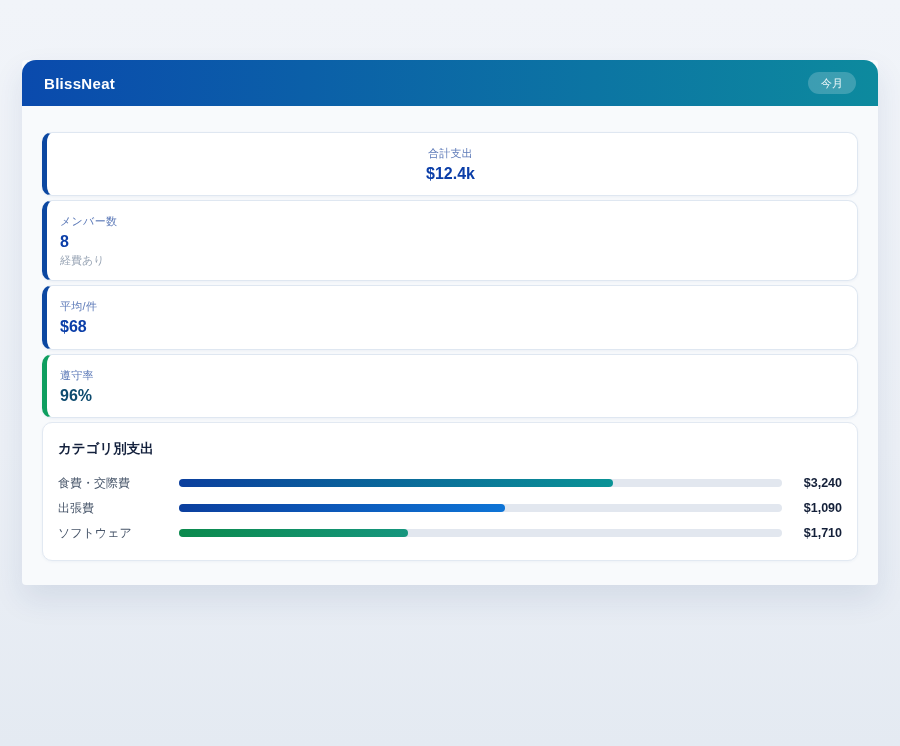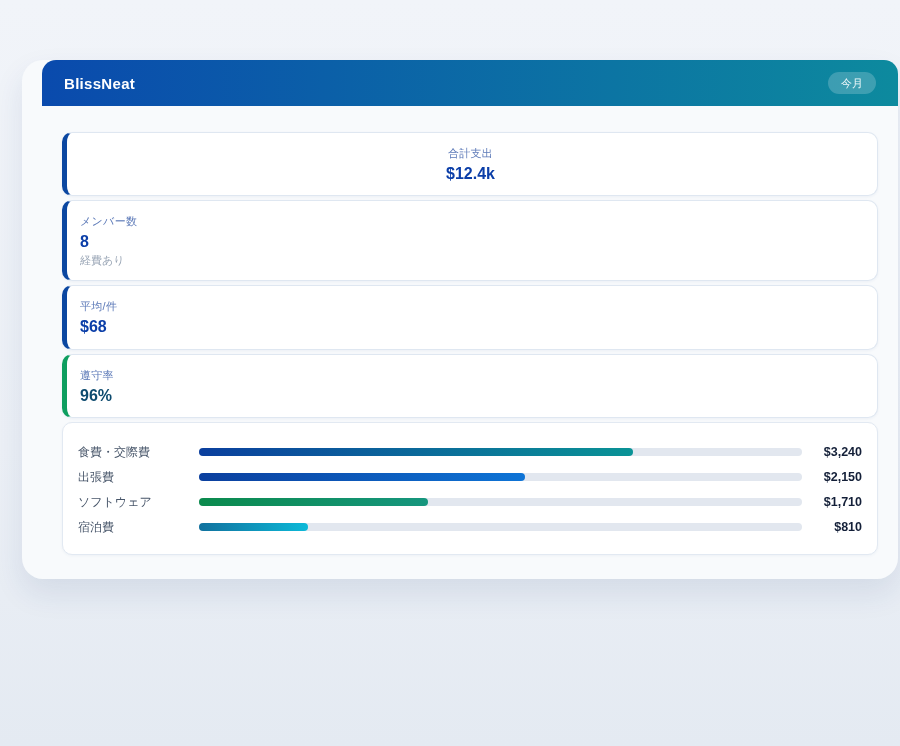--- a/index.html
+++ b/index.html
@@ -7,24 +7,23 @@
   }
   html,body{margin:0;padding:0;}
   body{
     width:900px;height:746px;
     font-family:"Liberation Sans","DejaVu Sans",sans-serif;
     background:linear-gradient(180deg,#f1f4f9 0%,#ecf0f6 60%,#e4eaf2 100%);
     overflow:hidden;
   }
   .panel{
     position:absolute;left:22px;top:60px;width:856px;
-    border-radius:21px;
+    border-radius:4px;
     box-shadow:0 14px 30px rgba(30,60,120,0.10);
     background:#f8fafc;
-    padding-left:20px;
   }
   .app-header{
     height:46px;
     display:flex;align-items:center;justify-content:space-between;
     padding:0 22px;box-sizing:border-box;
     background:linear-gradient(90deg,var(--hdr-start),var(--hdr-end));
     border-radius:14px 14px 0 0;
   }
   .app-title{
     color:#ffffff;font-size:15px;font-weight:700;letter-spacing:.3px;
@@ -96,49 +95,43 @@
 
     </div>
 
     <div class="stat-card" style="border-left-color: rgb(14, 158, 95);">
       <div class="stat-label">遵守率</div>
       <div class="stat-value" style="color: #0c4a6e;">96%</div>
 
     </div>
 
     <div class="category-card">
+      <div class="category-title">カテゴリ別支出</div>
 
       <div class="cat-row">
         <div class="cat-label">食費・交際費</div>
         <div class="cat-track">
           <div class="cat-fill" style="width: 72%; background: linear-gradient(90deg, rgb(11, 63, 158), rgb(10, 147, 150));"></div>
         </div>
         <div class="cat-amount">$3,240</div>
       </div>
 
       <div class="cat-row">
         <div class="cat-label">出張費</div>
         <div class="cat-track">
           <div class="cat-fill" style="width: 54%; background: linear-gradient(90deg, rgb(11, 63, 158), rgb(14, 116, 214));"></div>
         </div>
-        <div class="cat-amount">$2,150</div>
+        <div class="cat-amount">$1,090</div>
       </div>
 
       <div class="cat-row">
         <div class="cat-label">ソフトウェア</div>
         <div class="cat-track">
           <div class="cat-fill" style="width: 38%; background: linear-gradient(90deg, rgb(11, 138, 77), rgb(22, 150, 126));"></div>
         </div>
         <div class="cat-amount">$1,710</div>
       </div>
 
 
-      <div class="cat-row">
-        <div class="cat-label">宿泊費</div>
-        <div class="cat-track">
-          <div class="cat-fill" style="width: 18%; background: linear-gradient(90deg, rgb(17, 113, 158), rgb(12, 185, 216));"></div>
-        </div>
-        <div class="cat-amount">$810</div>
-      </div>
 
     </div>
   </div>
 </div>
 
 </body></html>

